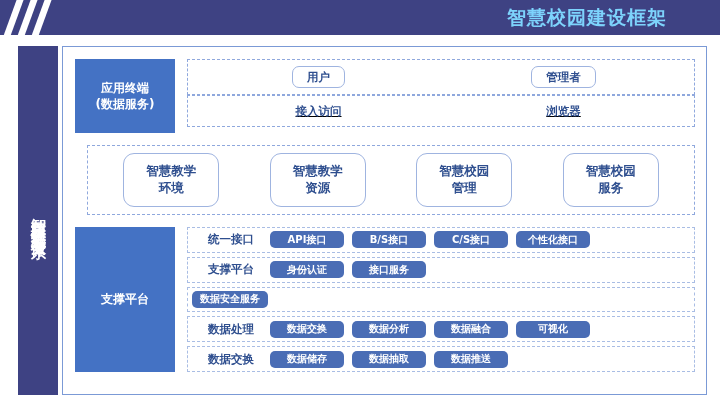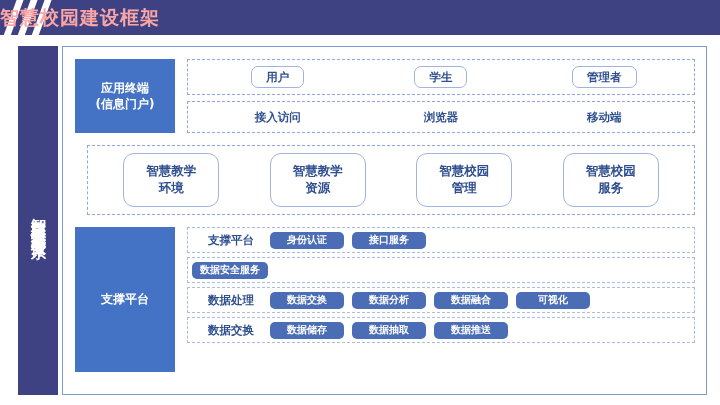--- a/index.html
+++ b/index.html
@@ -12,22 +12,22 @@
   .page { position: relative; width: 720px; height: 405px; background: #fff; }
 
   
   .header {
     position: absolute; left: 0; top: 0; width: 720px; height: 35px;
     background: #3e4283;
     overflow: hidden;
   }
   .header-title {
     position: absolute; left: 0; top: 0; width: 667px; height: 35px;
-    line-height: 35px; text-align: left;
-    color: #fca5a5; font-size: 19px; font-weight: bold;
+    line-height: 35px; text-align: right;
+    color: #7dd3fc; font-size: 19px; font-weight: bold;
     letter-spacing: 1px;
   }
   .stripes { position: absolute; left: 0; top: 0; width: 80px; height: 35px; }
   .stripe {
     position: absolute; top: -6px; width: 7px; height: 48px;
     background: #ffffff; transform: skewX(-20deg);
   }
   .stripe.s1 { left: 10px; }
   .stripe.s2 { left: 24px; }
   .stripe.s3 { left: 38px; }
@@ -56,27 +56,27 @@
   .tier-label {
     background: #4472c4; color: #ffffff;
     font-weight: bold; font-size: 12px; line-height: 1.35;
     display: flex; align-items: center; justify-content: center;
     text-align: center; flex: 0 0 auto;
   }
 
   
   .tier1 { left: 12px; top: 12px; width: 620px; height: 74px; }
   .tier1 .tier-label { width: 100px; height: 74px; }
-  .tier1 .tier-body { flex: 1; margin-left: 12px; display: flex; flex-direction: column; gap: 6px; }
+  .tier1 .tier-body { flex: 1; margin-left: 12px; display: flex; flex-direction: column; }
   .dashbox {
     border: 1.3px dashed #8fa8dd; background: #ffffff;
     display: flex; align-items: center;
   }
   .tier1 .db-top { height: 36px; padding: 0 8px; }
-  .tier1 .db-bot { height: 32px; padding: 0 8px; }
+  .tier1 .db-bot { height: 32px; padding: 0 8px; text-decoration: underline; }
 
   .pill {
     border: 1.2px solid #9fb4e0; border-radius: 7px; background: #ffffff;
     color: #2f4f8f; font-size: 11.5px; font-weight: bold;
     display: flex; align-items: center; justify-content: center;
     height: 22px; padding: 0 14px;
   }
   .pillrow { display: flex; width: 100%; }
   .pillrow > .cell { flex: 1; display: flex; justify-content: center; }
 
@@ -138,47 +138,41 @@
   <div class="sidebar">
     <div class="sidebar-text">智慧校园技术规范与安全体系</div>
   </div>
 
   <div class="frame">
 
     <div class="tier tier1">
       <div class="tier-label">
         <div>
           <div>应用终端</div>
-          <div>(信息门户)</div>
+          <div>(数据服务)</div>
         </div>
       </div>
       <div class="tier-body">
         <div class="dashbox db-top">
           <div class="pillrow">
             <div class="cell">
                 <div class="pill">用户</div>
               </div>
             <div class="cell">
-                <div class="pill">学生</div>
-              </div>
-            <div class="cell">
                 <div class="pill">管理者</div>
               </div>
           </div>
         </div>
         <div class="dashbox db-bot">
           <div class="textrow">
             <div class="cell">
                 <div class="plaintext">接入访问</div>
               </div>
             <div class="cell">
                 <div class="plaintext">浏览器</div>
-              </div>
-            <div class="cell">
-                <div class="plaintext">移动端</div>
               </div>
           </div>
         </div>
       </div>
     </div>
 
     <div class="tier tier2">
       <div class="tier-body">
         <div class="dashbox">
           <div class="boxrow">
@@ -216,20 +210,29 @@
             </div>
           </div>
         </div>
       </div>
     </div>
 
     <div class="tier tier3">
       <div class="tier-label">支撑平台</div>
       <div class="tier-body">
 
+        <div class="subrow">
+          <div class="subrow-label">统一接口</div>
+          <div class="chips">
+            <div class="chip">API接口</div>
+            <div class="chip">B/S接口</div>
+            <div class="chip">C/S接口</div>
+            <div class="chip">个性化接口</div>
+          </div>
+        </div>
 
         <div class="subrow">
           <div class="subrow-label">支撑平台</div>
           <div class="chips">
             <div class="chip">身份认证</div>
             <div class="chip">接口服务</div>
           </div>
         </div>
 
         <div class="subrow">

